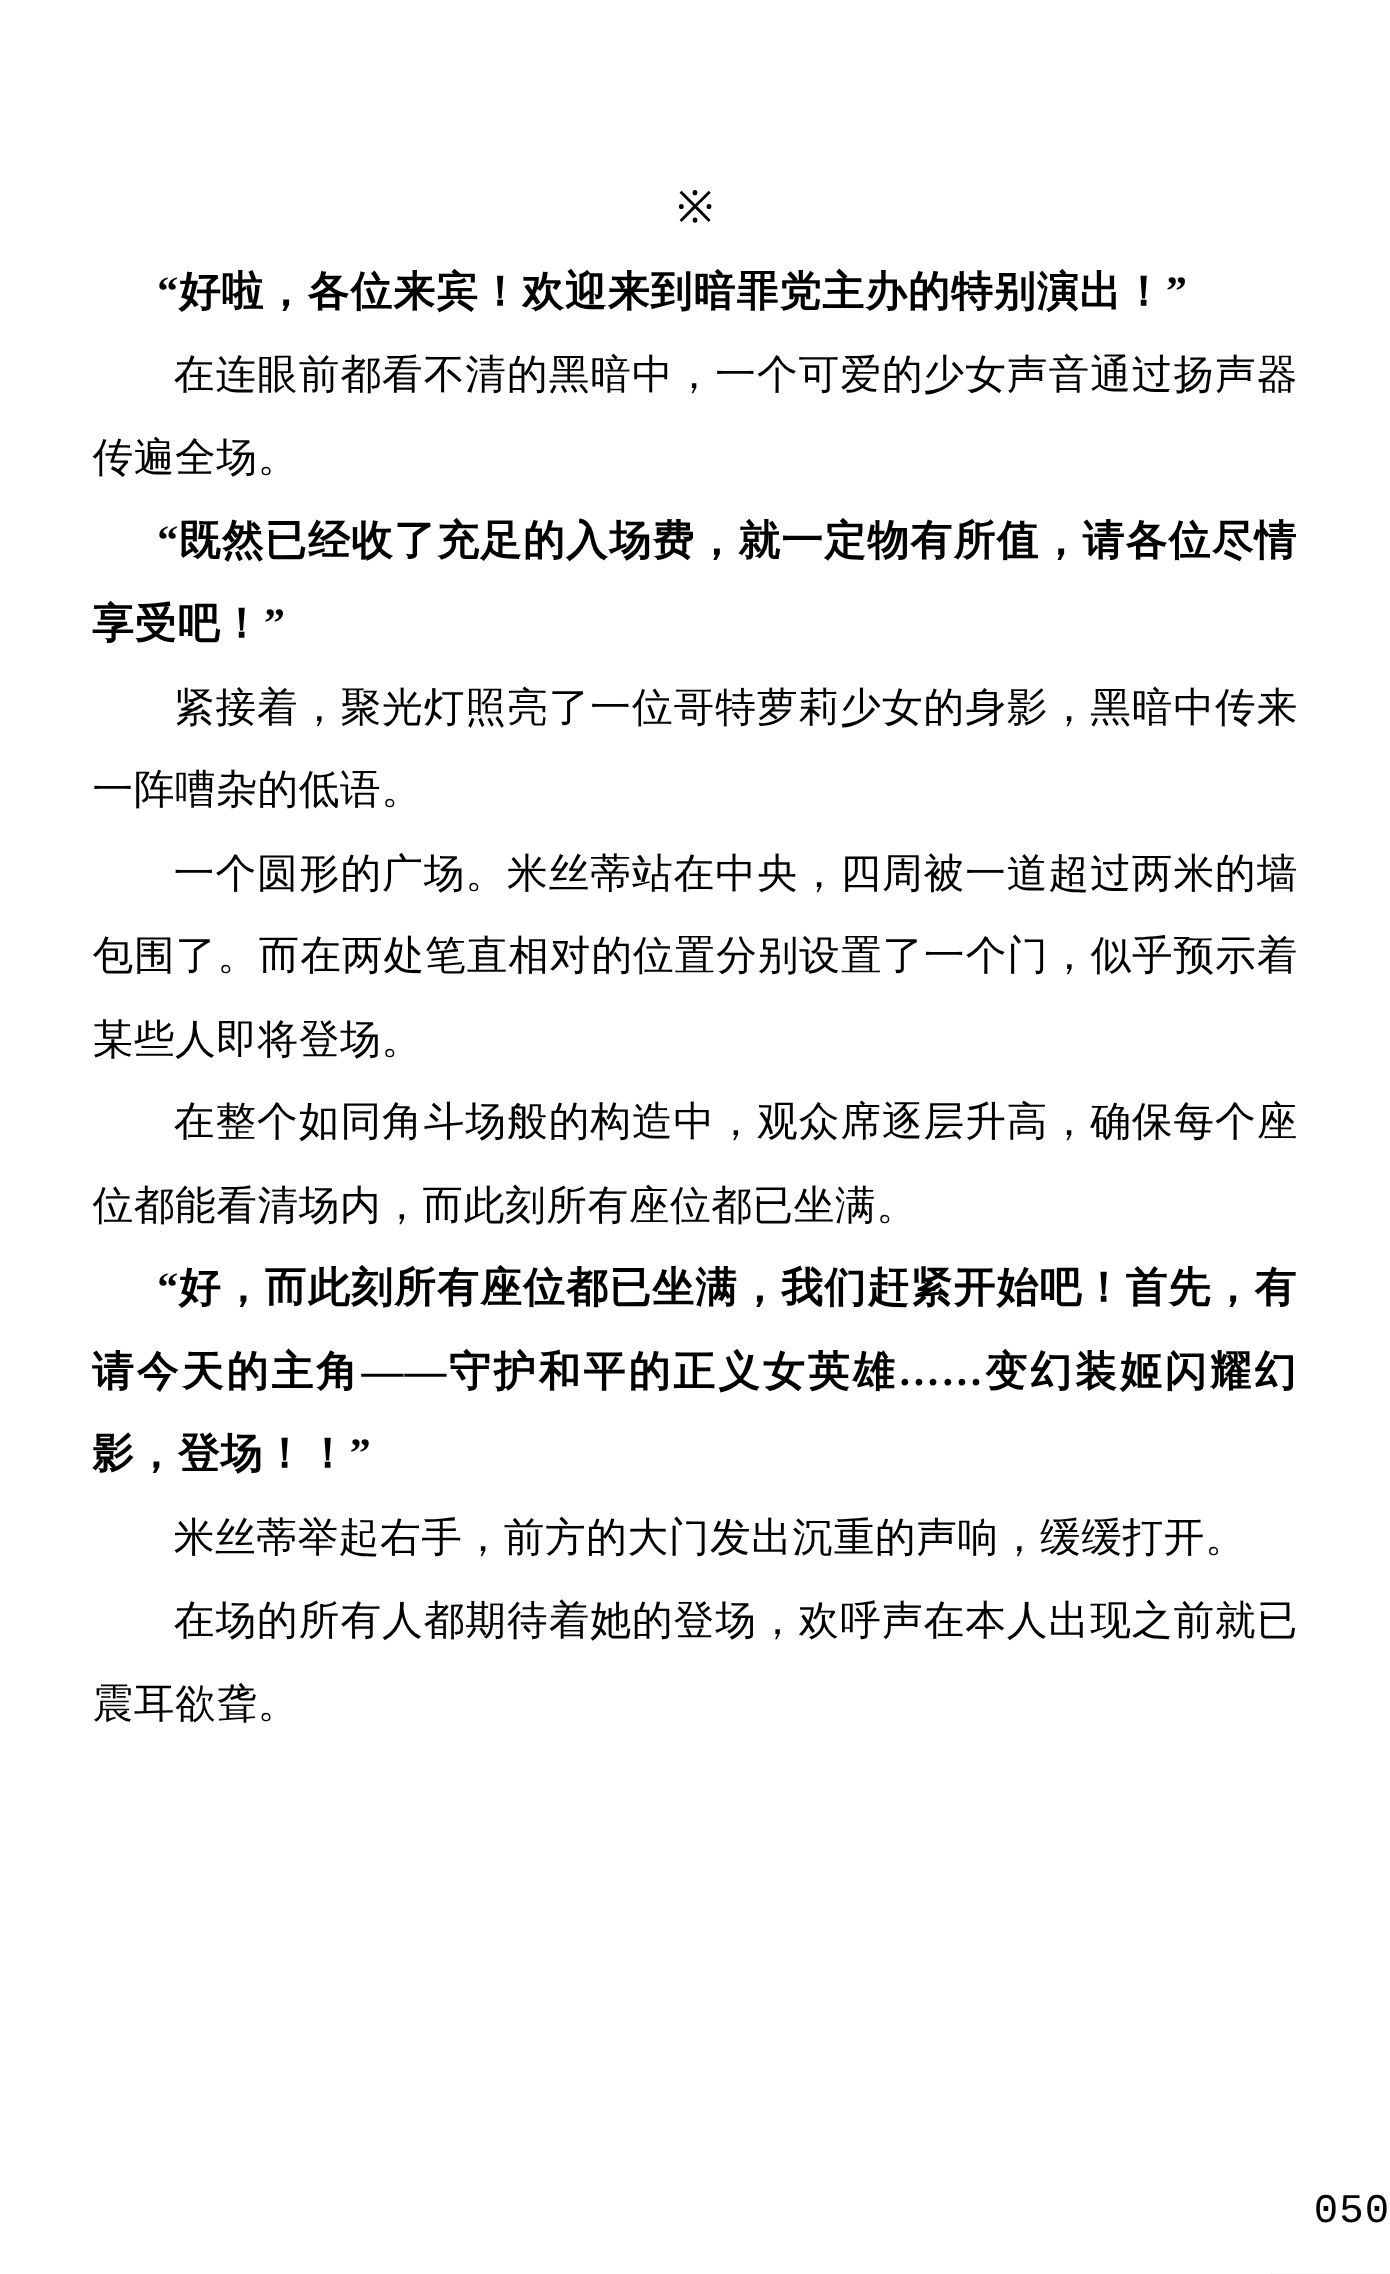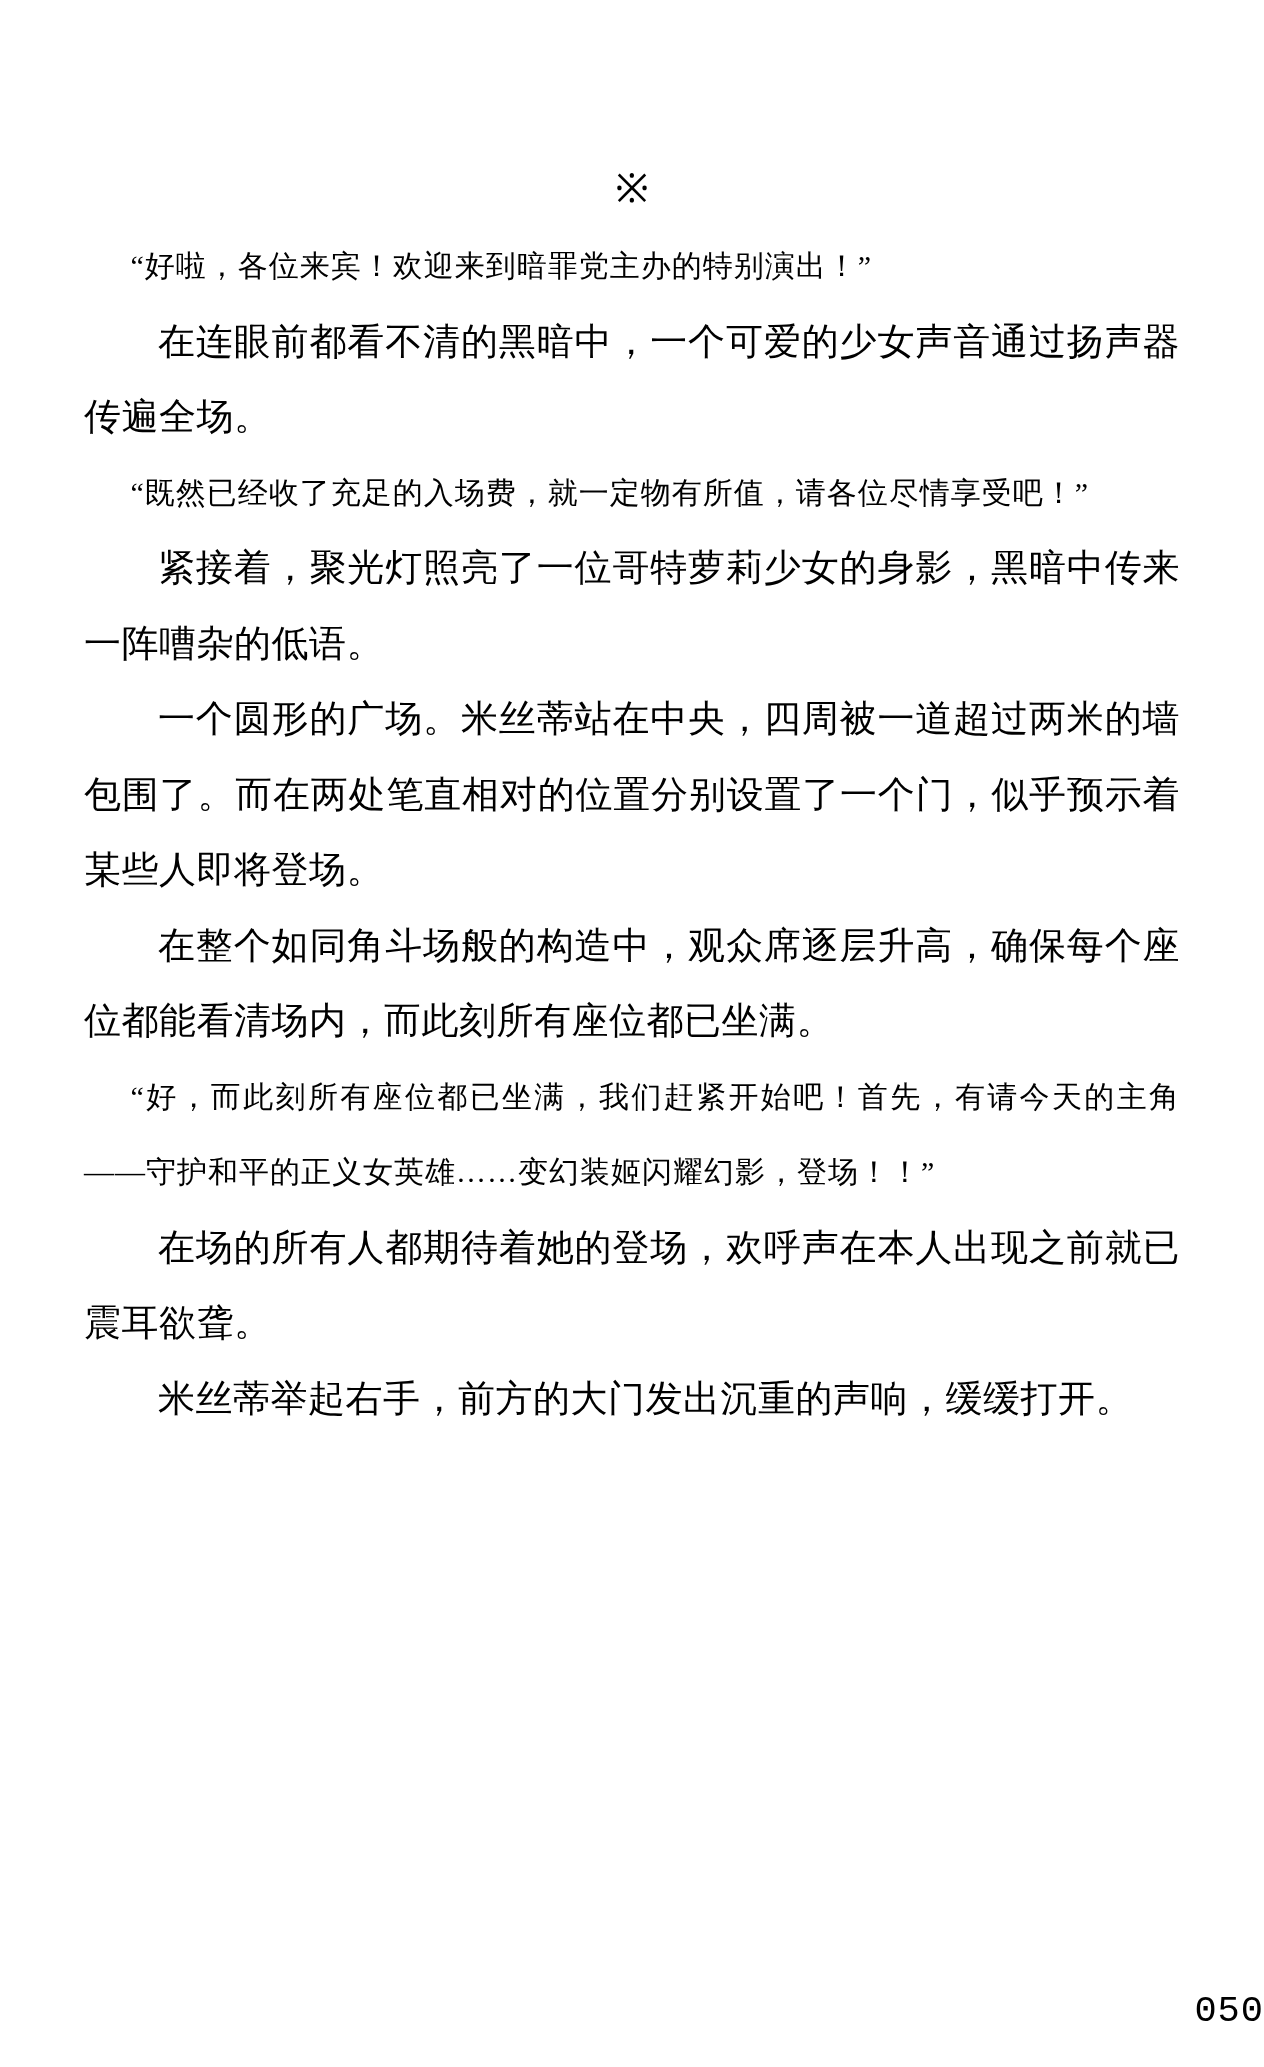--- a/index.html
+++ b/index.html
@@ -29,22 +29,22 @@
     margin: 0;
     font-size: 37px;
     line-height: 75.5px;
     text-align: justify;
     text-justify: inter-character;
     text-indent: 2em;
     letter-spacing: 0.5px;
   }
   p.dialogue {
     font-family: "Liberation Serif", serif;
-    font-weight: normal;
-    font-size: 30px;
+    font-weight: bold;
+    font-size: 38px;
     text-indent: 1.55em;
     letter-spacing: 1px;
   }
   .page-number {
     position: absolute;
     top: 1990px;
     left: 0;
     width: 100%;
     text-align: right;
     font-family: Liberation Mono, monospace;
@@ -68,19 +68,19 @@
     <p class="para">紧接着，聚光灯照亮了一位哥特萝莉少女的身影，黑暗中传来一阵嘈杂的低语。</p>
 
 
     <p class="para">一个圆形的广场。米丝蒂站在中央，四周被一道超过两米的墙包围了。而在两处笔直相对的位置分别设置了一个门，似乎预示着某些人即将登场。</p>
 
     <p class="para">在整个如同角斗场般的构造中，观众席逐层升高，确保每个座位都能看清场内，而此刻所有座位都已坐满。</p>
 
 
     <p class="para dialogue">“好，而此刻所有座位都已坐满，我们赶紧开始吧！首先，有请今天的主角——守护和平的正义女英雄……变幻装姬闪耀幻影，登场！！”</p>
 
+    <p class="para">米丝蒂举起右手，前方的大门发出沉重的声响，缓缓打开。</p>
+
     <p class="para">在场的所有人都期待着她的登场，欢呼声在本人出现之前就已震耳欲聋。</p>
-
-    <p class="para">米丝蒂举起右手，前方的大门发出沉重的声响，缓缓打开。</p>
   </div>
 
   <div class="page-number">050</div>
 </div>
 
 </body></html>

